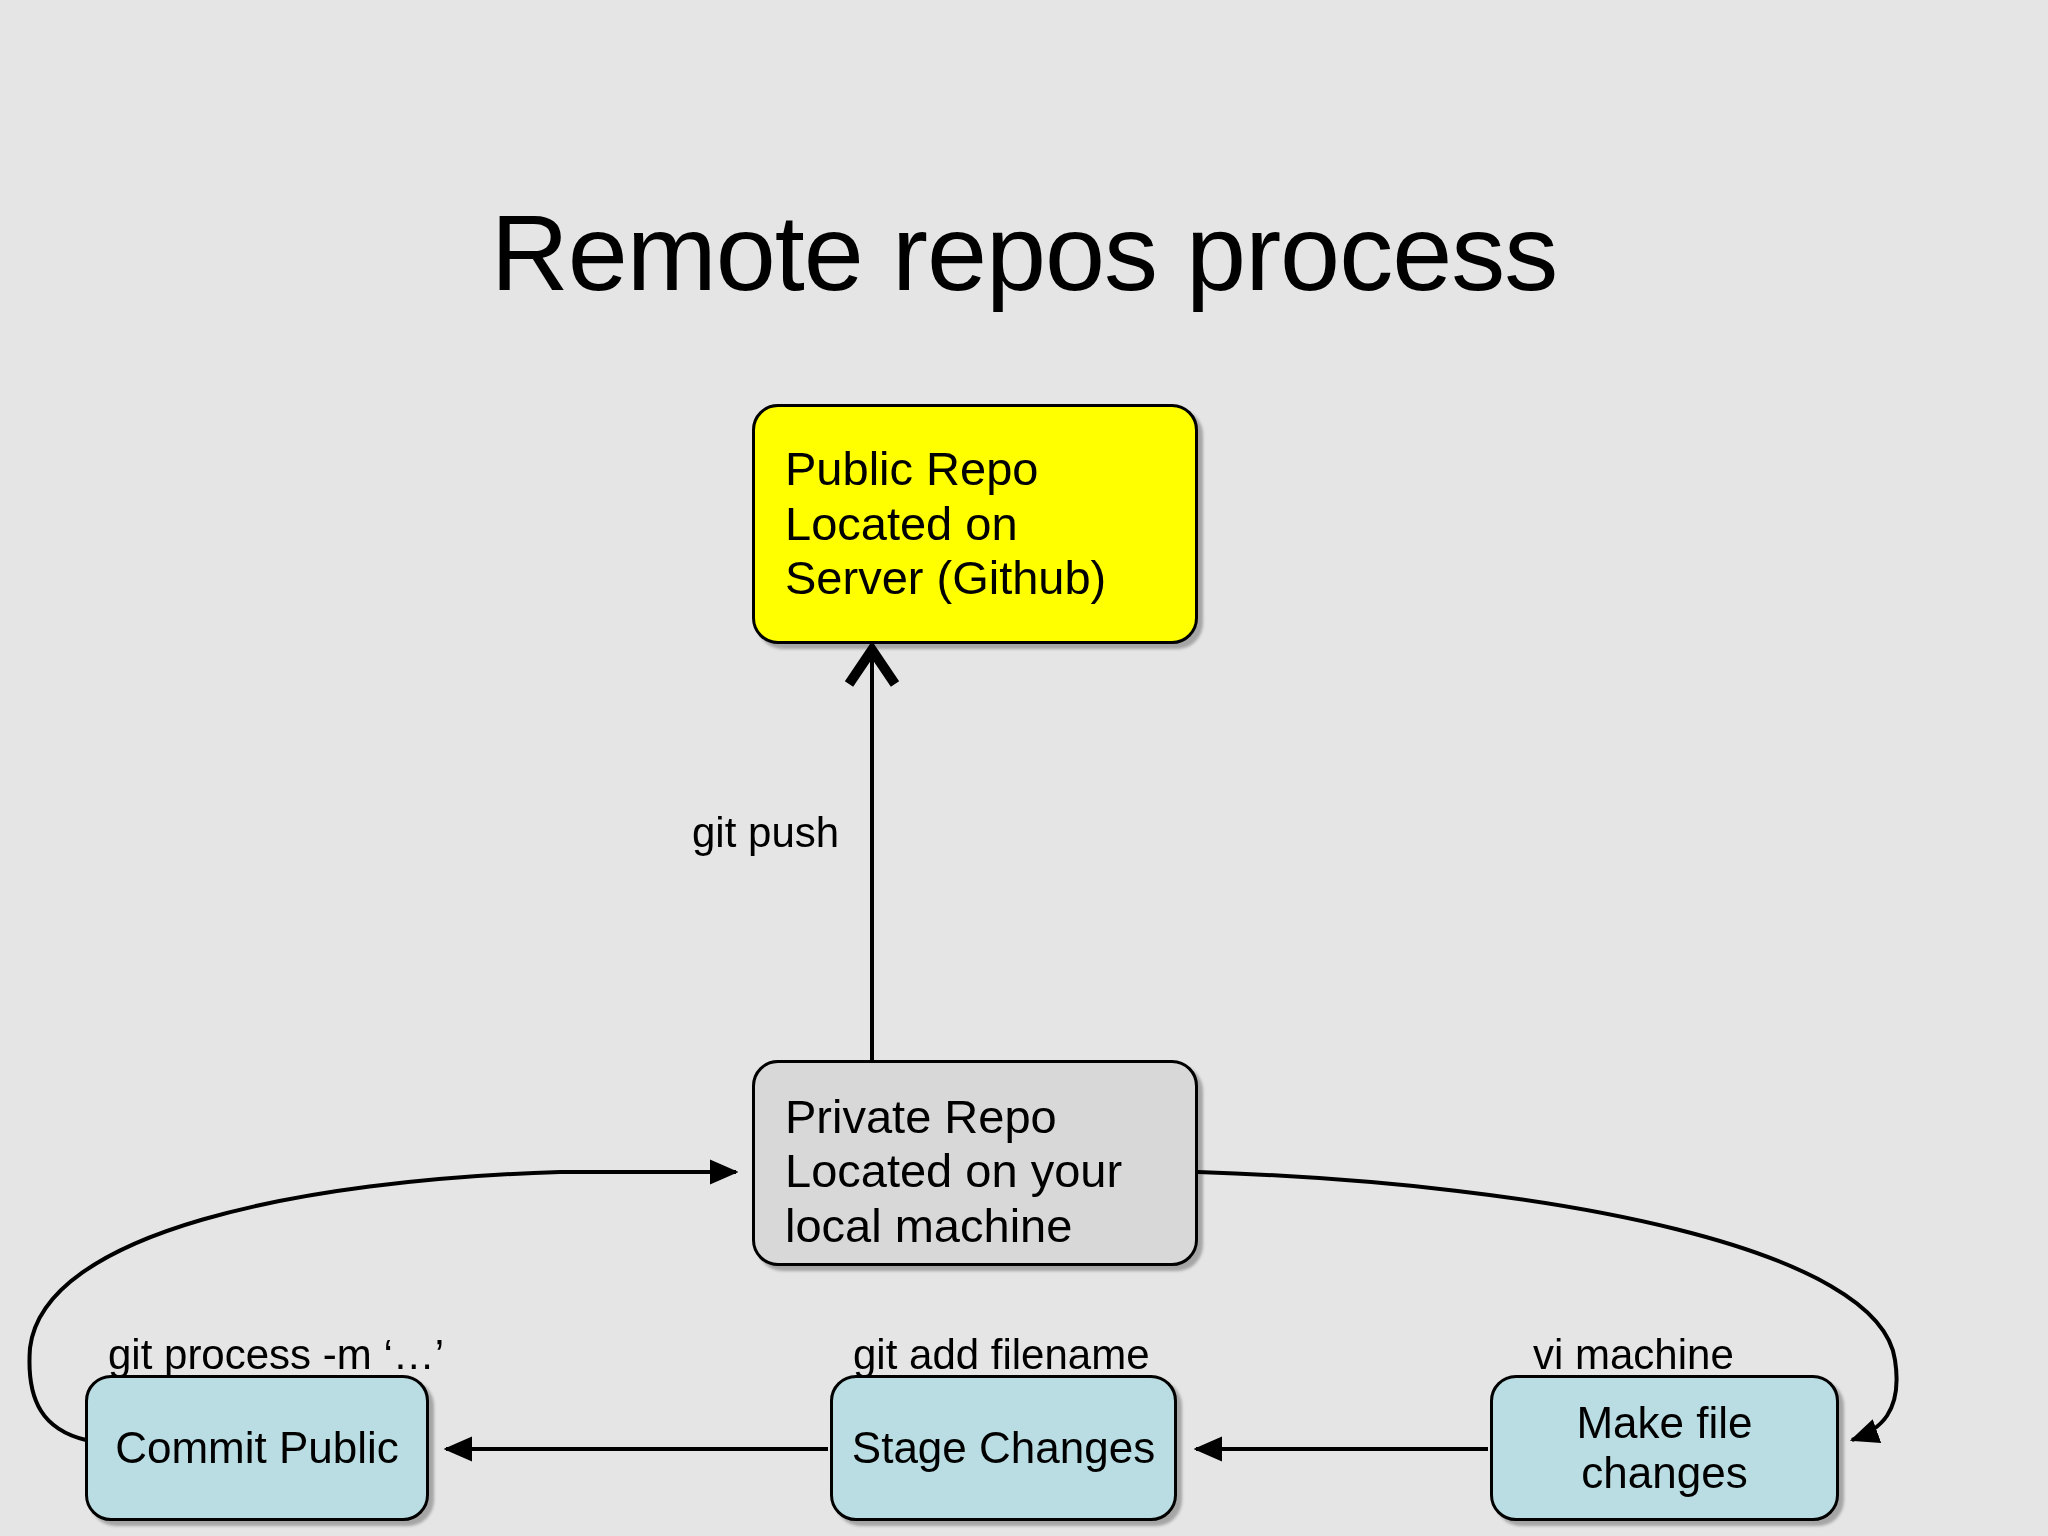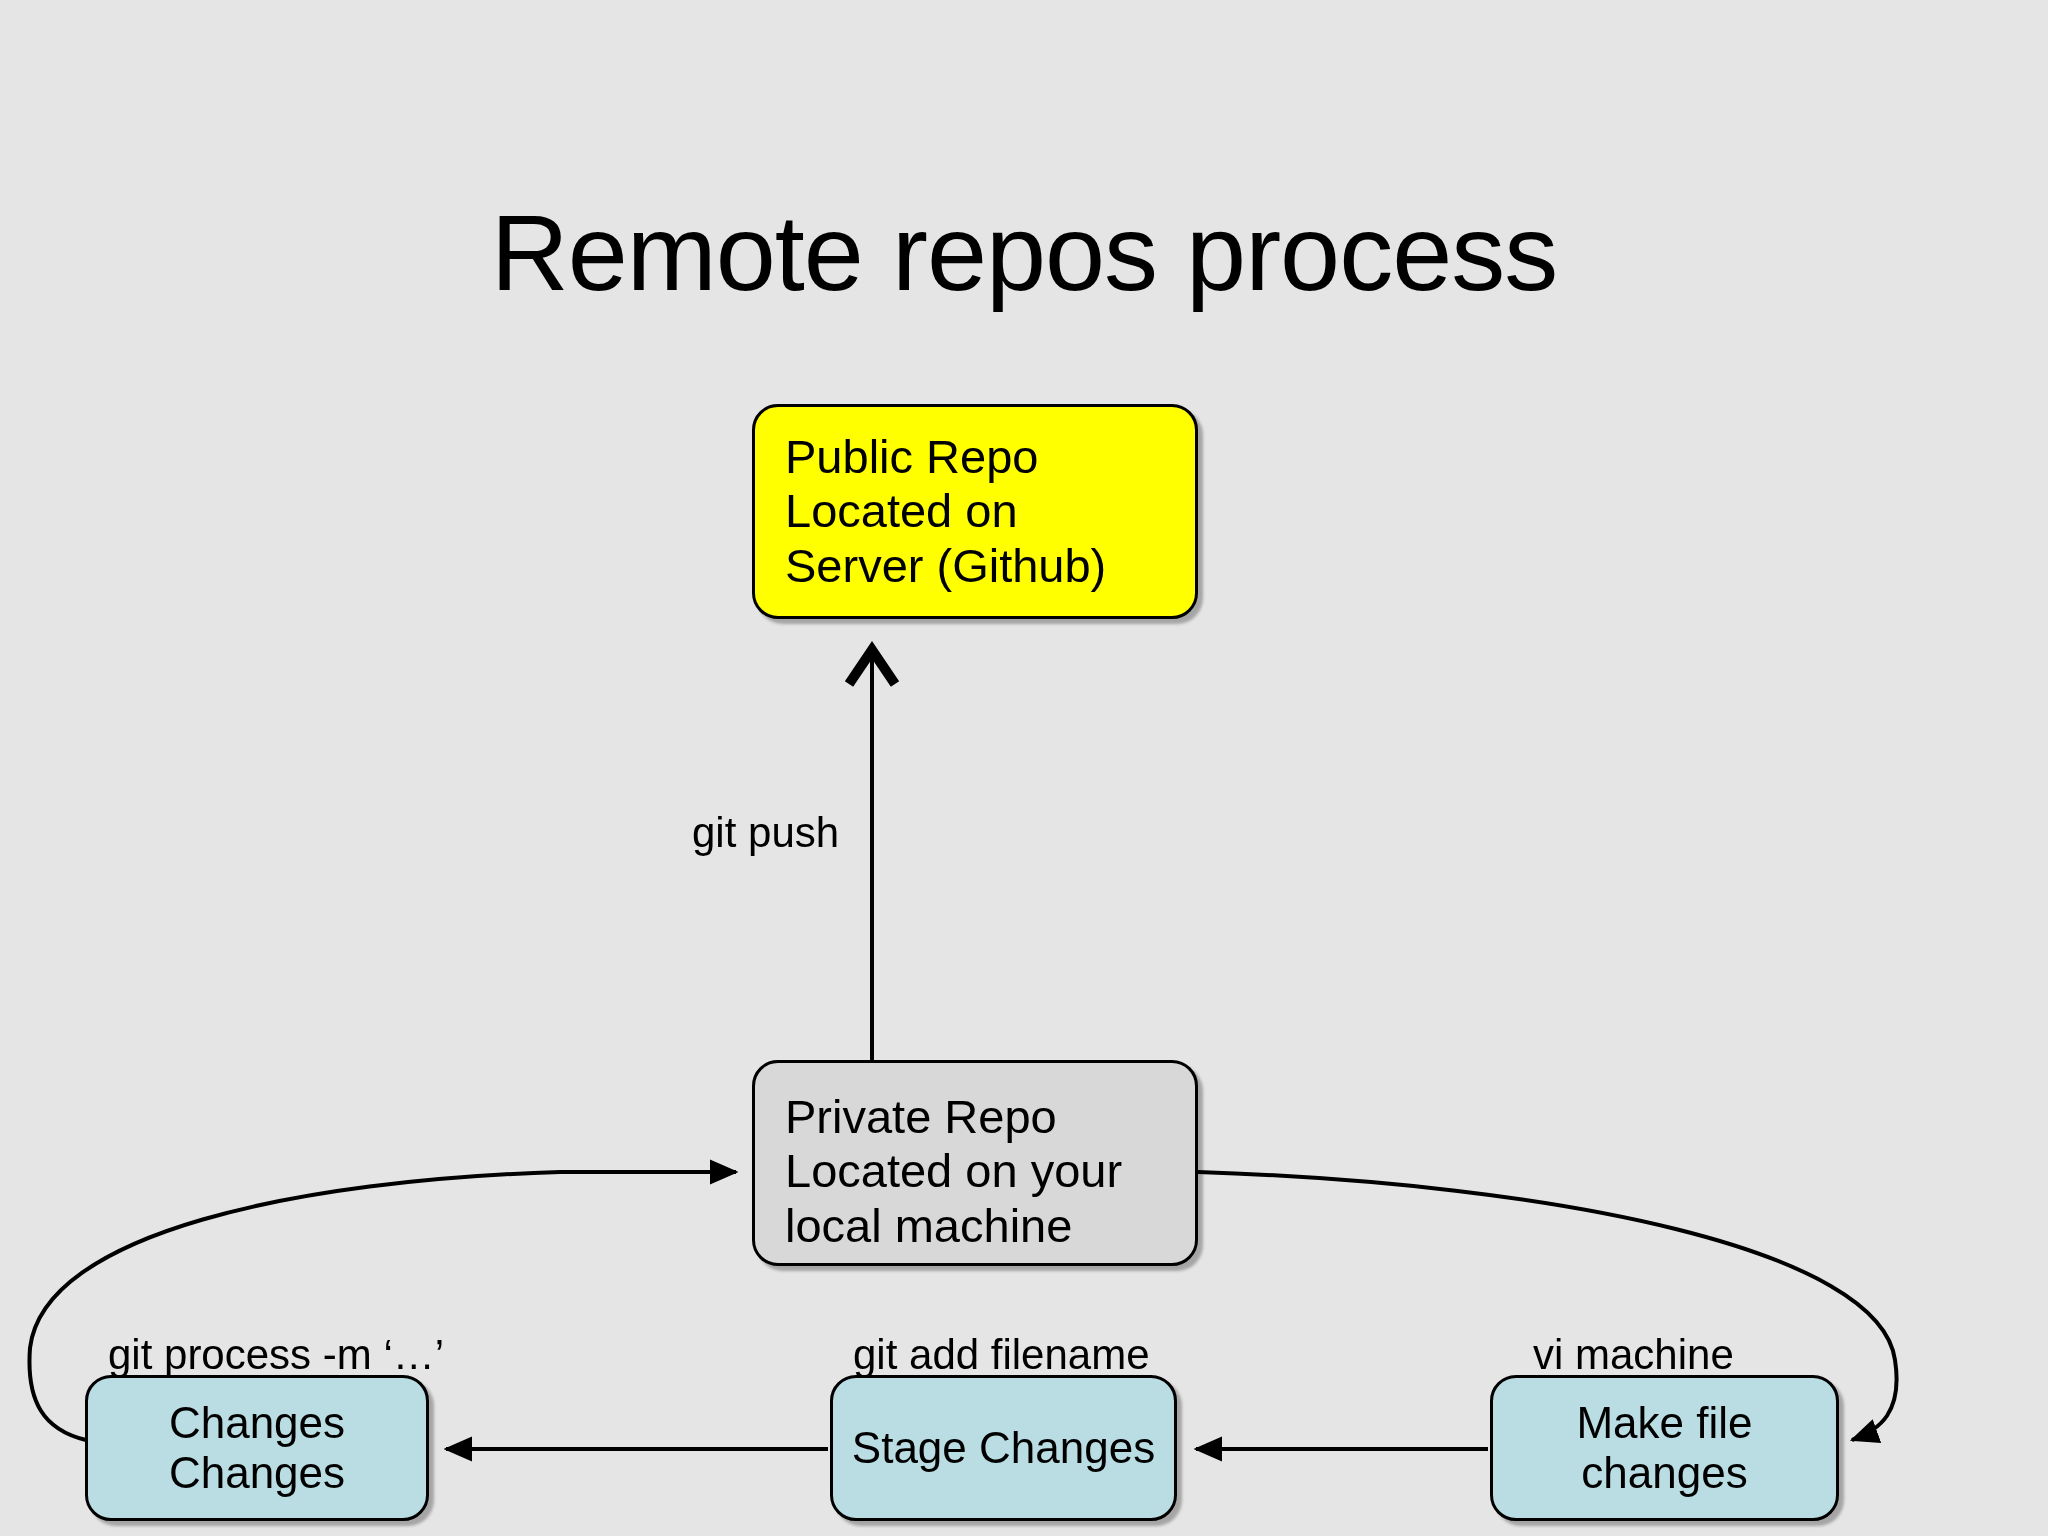--- a/index.html
+++ b/index.html
@@ -57,21 +57,21 @@
   .node .node-text {
     width: 100%;
     white-space: pre-line;
   }
 
   
   #node-public-repo {
     left: 752px;
     top: 404px;
     width: 446px;
-    height: 215px;
+    height: 240px;
     background: #FFFF00;
     padding: 0 7px 0 30px;
     font-size: 47px;
     line-height: 1.16;
     text-align: left;
   }
 
   
   #node-private-repo {
     left: 752px;
@@ -159,21 +159,21 @@
 Server (Github)</div>
   </div>
 
   <div class="node" id="node-private-repo">
     <div class="node-text">Private Repo
 Located on your
 local machine</div>
   </div>
 
   <div class="node node-step" id="node-commit-changes">
-    <div class="node-text">Changes Changes</div>
+    <div class="node-text">Commit Public</div>
   </div>
 
   <div class="node node-step" id="node-stage-changes">
     <div class="node-text">Stage Changes</div>
   </div>
 
   <div class="node node-step" id="node-make-changes">
     <div class="node-text">Make file changes</div>
   </div>
 

